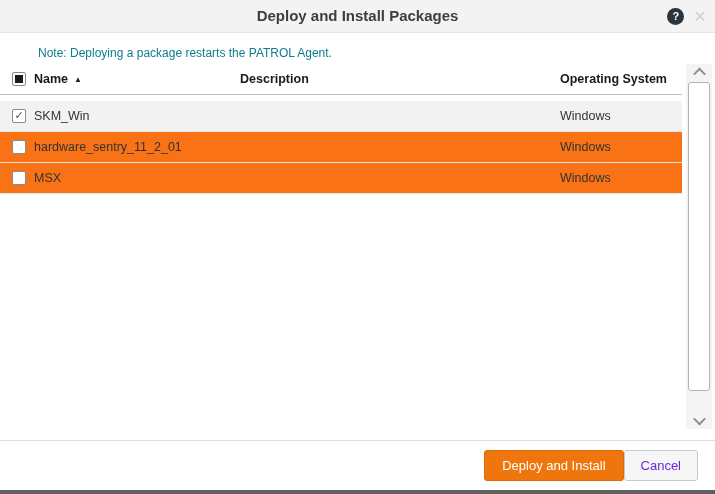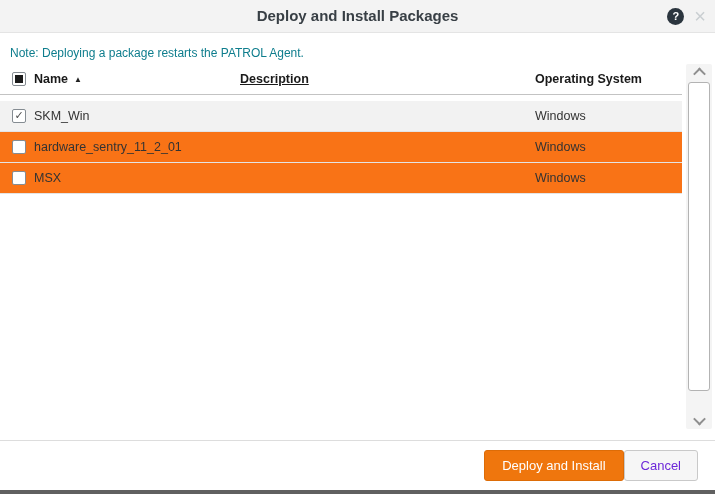--- a/index.html
+++ b/index.html
@@ -10,35 +10,35 @@
   
   .dlg-header { position:relative; height:32px; background:var(--header-bg,#f3f3f3); border-bottom:1px solid #e4e4e4;text-decoration:underline; }
   .dlg-title { position:absolute; left:0; right:0; top:0; line-height:32px; text-align:center;
                font-size:15px; font-weight:600; color:#383f45; }
   .hdr-icons { position:absolute; right:9px; top:0; height:32px; display:flex; align-items:center; gap:10px; }
   .help-circle { width:17px; height:17px; border-radius:50%; background:#2b353e; color:#fff;
                  font-size:11px; font-weight:700; display:flex; align-items:center; justify-content:center; cursor:pointer; }
   .close-x { color:#c9ced1; font-size:20px; line-height:18px; font-weight:400; cursor:pointer; }
 
   
-  .note { padding:13px 10px 0 10px; height:18px; font-size:12px; color:var(--note-teal,#0e7d8d); }
+  .note { padding:13px 10px 0 10px; height:18px; font-size:12px; color:var(--note-teal,#0e7d8d);margin-left:28px; }
 
   
   .grid { position:relative; height:376px; }
   .grid-inner { width:682px; }
   .grid-head { display:flex; align-items:center; height:30px; border-bottom:1px solid #c3c3c3;
                font-weight:700; font-size:12.5px; color:#1a1a1a; }
   .rows-gap { height:6px; }
   .row { display:flex; align-items:center; height:30px; border-bottom:1px solid #e4e4e4;
          font-size:12.5px; color:#333; background:#f97316; cursor:pointer; }
   .row.highlighted { background:var(--selected-row-bg,#f2f2f2); }
 
   .cell-check { width:34px; padding-left:12px; box-sizing:border-box; flex:none; display:flex; align-items:center; }
   .cell-name  { width:206px; flex:none; display:flex; align-items:center; }
-  .cell-desc  { width:295px; flex:none;text-decoration:underline; }
+  .cell-desc  { width:320px; flex:none; }
   .cell-os    { flex:1; }
 
   .checkbox { width:14px; height:14px; box-sizing:border-box; border:1px solid #858c92; border-radius:2px;
               background:#fff; display:flex; align-items:center; justify-content:center; cursor:pointer; }
   .check-glyph { display:none; font-size:11px; color:#4d4d4d; line-height:1; margin-top:-1px; }
   .checkbox.checked .check-glyph { display:block; }
   .inner-square { display:none; width:8px; height:8px; background:#1b1b1b; }
   .checkbox.indeterminate .inner-square { display:block; }
 
   .sort-arrow { font-size:8px; margin-left:6px; color:#222; }

